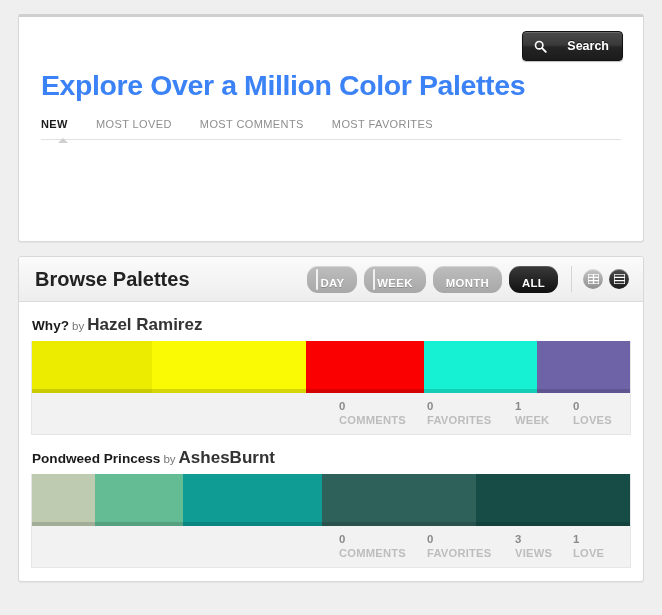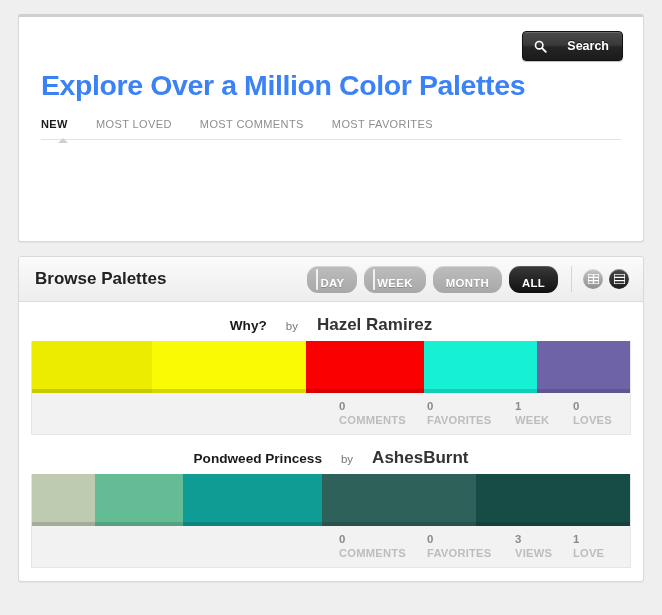--- a/index.html
+++ b/index.html
@@ -87,21 +87,21 @@
 
   
   .browse { margin-top: 14px; border-top: 1px solid #d8d8d8; overflow: hidden; }
   .browse-head {
     height: 45px;
     display: flex; align-items: center;
     padding: 0 14px 0 16px;
     background: linear-gradient(to bottom,#fbfbfb 0%,#ededed 100%);
     border-bottom: 1px solid #dcdcdc;
   }
-  .browse-title { font-size: 17px; font-weight: bold; color: #222; flex: 1; }
+  .browse-title { font-size: 20px; font-weight: bold; color: #222; flex: 1; }
 
   .pills { display: flex; align-items: center; gap: 7px; }
   .pill {
     position: relative;
     padding: 11px 13px 4px 13px;
     border-radius: 11px;
     font-size: 11.4px; font-weight: bold;
     letter-spacing: .3px;
     color: #ffffff;
     background: linear-gradient(to bottom,#bdbdbd 0%,#a8a8a8 100%);
@@ -127,21 +127,21 @@
     background: linear-gradient(to bottom,#c5c5c5 0%,#8f8f8f 100%);
     cursor: pointer;
     box-shadow: inset 0 1px 0 rgba(255,255,255,.4);
   }
   .vbtn.active { background: linear-gradient(to bottom,#4b4b4b 0%,#1c1c1c 100%); }
 
   .browse-body { padding: 13px 12px 0 12px; background: #fff; }
 
   
   .pal { margin-bottom: 13px; }
-  .pal-head { display: flex; align-items: baseline; gap: 19px; padding: 0 1px 6px 1px; justify-content: center; }
+  .pal-head { display: flex; align-items: baseline; gap: 3px; padding: 0 1px 6px 1px; }
   .pal-name { font-size: 13.6px; font-weight: bold; color: #1a1a1a; cursor: pointer; }
   .pal-by { font-size: 11.5px; color: #777; }
   .pal-author { font-size: 17px; font-weight: bold; color: #333; cursor: pointer; }
 
   .swatches {
     display: flex;
     height: 52px;
     border-left: 1px solid #e6e6e6;
     border-right: 1px solid #e6e6e6;
     cursor: pointer;

